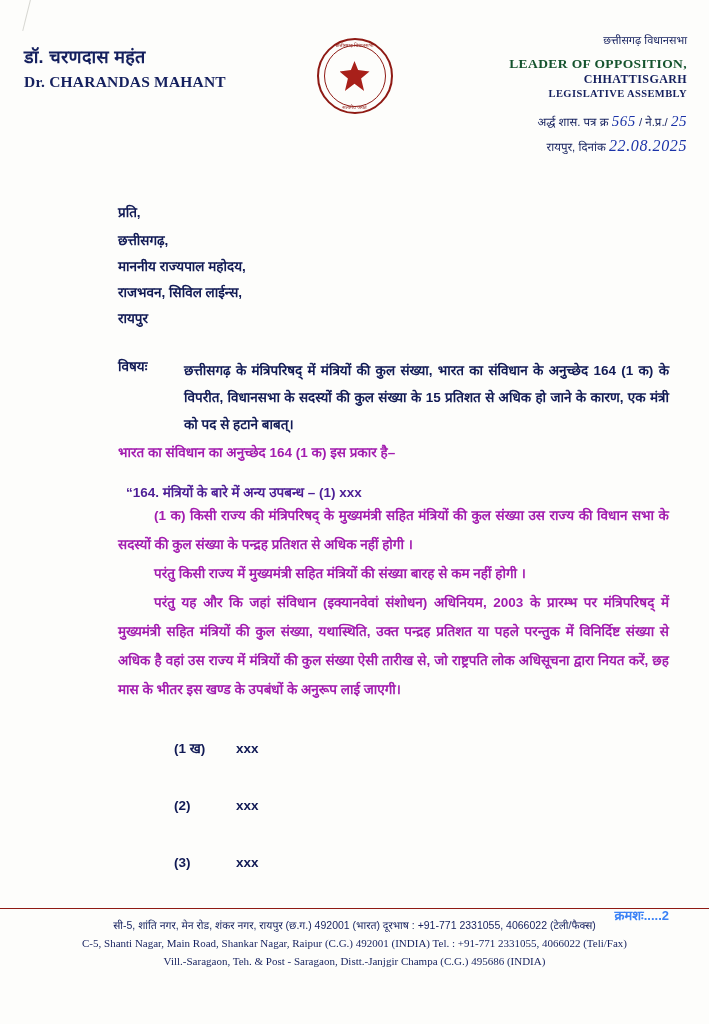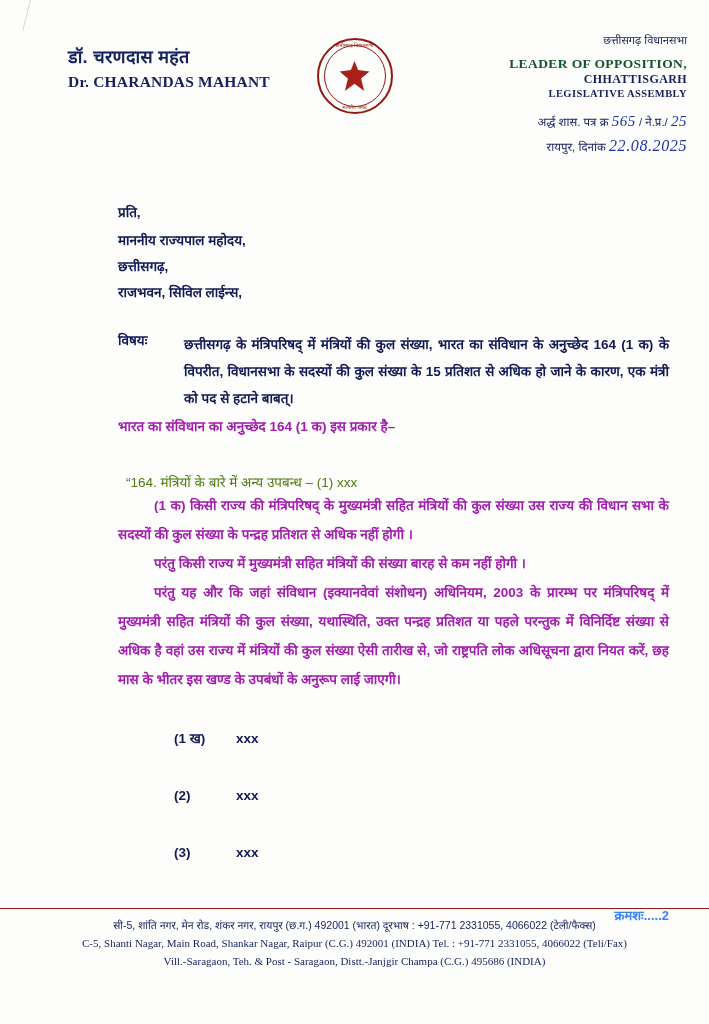--- a/index.html
+++ b/index.html
@@ -27,21 +27,20 @@
   .letterhead {
     position: relative;
     height: 196px;
   }
   .lh-left {
     position: absolute;
     left: 24px;
     top: 44px;
     width: 250px;
     color: #1b2a6b;
-    margin-left: 44px;
   }
   .lh-left .name-hi {
     font-family: "Liberation Sans", sans-serif;
     font-size: 18px;
     font-weight: bold;
     letter-spacing: 0.3px;
     color: #15205e;
     white-space: nowrap;
   }
   .lh-left .name-en {
@@ -212,24 +211,24 @@
   .para {
     font-size: 13.5px;
     font-weight: bold;
     line-height: 29px;
     text-align: justify;
     color: #a21caf;
   }
   .para.indent { text-indent: 36px; }
   .quote-head {
     font-size: 13.5px;
-    font-weight: normal;
-    margin-top: 32px;
+    font-weight: bold;
+    margin-top: 16px;
     padding-left: 8px;
-    color: #4d7c0f;
+    color: #4c1d95;
   }
   .sub-list {
     margin-top: 14px;
     padding-left: 56px;
     font-size: 13.5px;
     font-weight: bold;
     line-height: 25px;
     color: #111a55;
   }
   .sub-list div { display: flex; margin-top: 32px; }
@@ -318,23 +317,24 @@
         <span>रायपुर, दिनांक</span>
         <span class="hand-date">22.08.2025</span>
       </div>
     </div>
   </div>
 
   <div class="body-wrap">
 
     <div class="to-block">
       <div class="to-word">प्रति,</div>
+      <div>छत्तीसगढ़,</div>
       <div>माननीय राज्यपाल महोदय,</div>
-      <div>छत्तीसगढ़,</div>
       <div>राजभवन, सिविल लाईन्स,</div>
+      <div>रायपुर</div>
     </div>
 
     <div class="subject-row">
       <div class="subject-label">विषयः</div>
       <div class="subject-text">छत्तीसगढ़ के मंत्रिपरिषद् में मंत्रियों की कुल संख्या, भारत का संविधान के अनुच्छेद 164 (1 क) के विपरीत, विधानसभा के सदस्यों की कुल संख्या के 15 प्रतिशत से अधिक हो जाने के कारण, एक मंत्री को पद से हटाने बाबत्।</div>
     </div>
 
     <div class="para">भारत का संविधान का अनुच्छेद 164 (1 क) इस प्रकार है–</div>
 
     <div class="quote-head">“164. मंत्रियों के बारे में अन्य उपबन्ध – (1) xxx</div>

